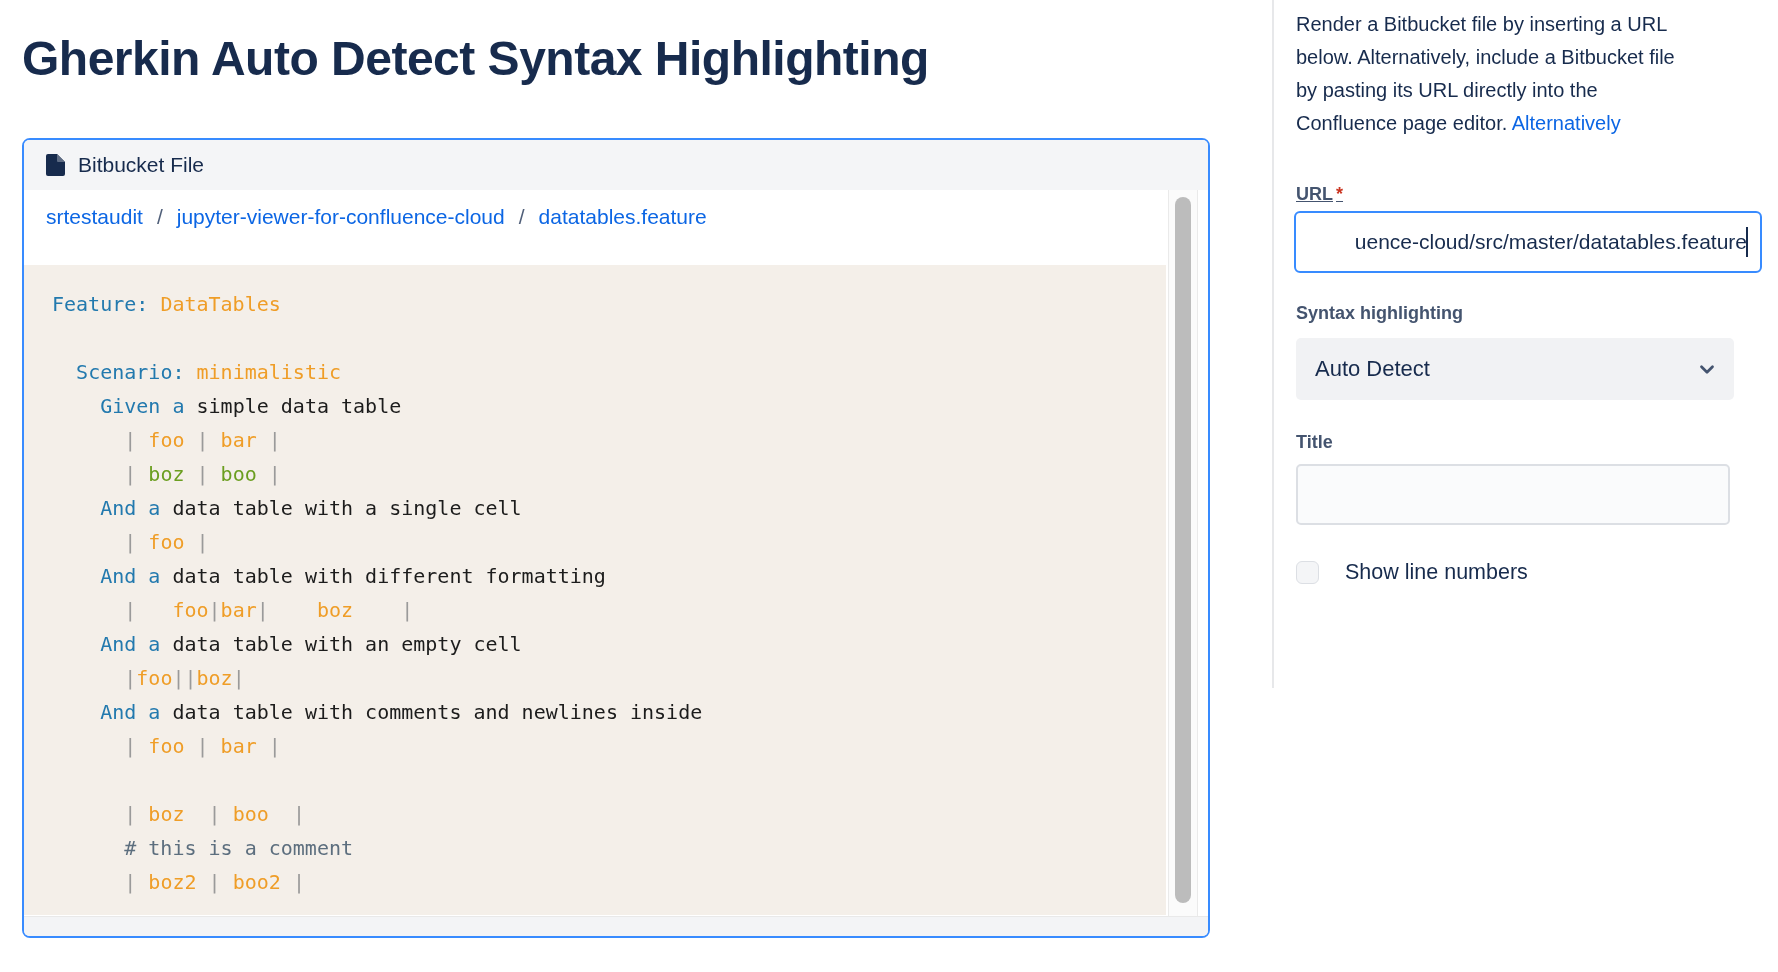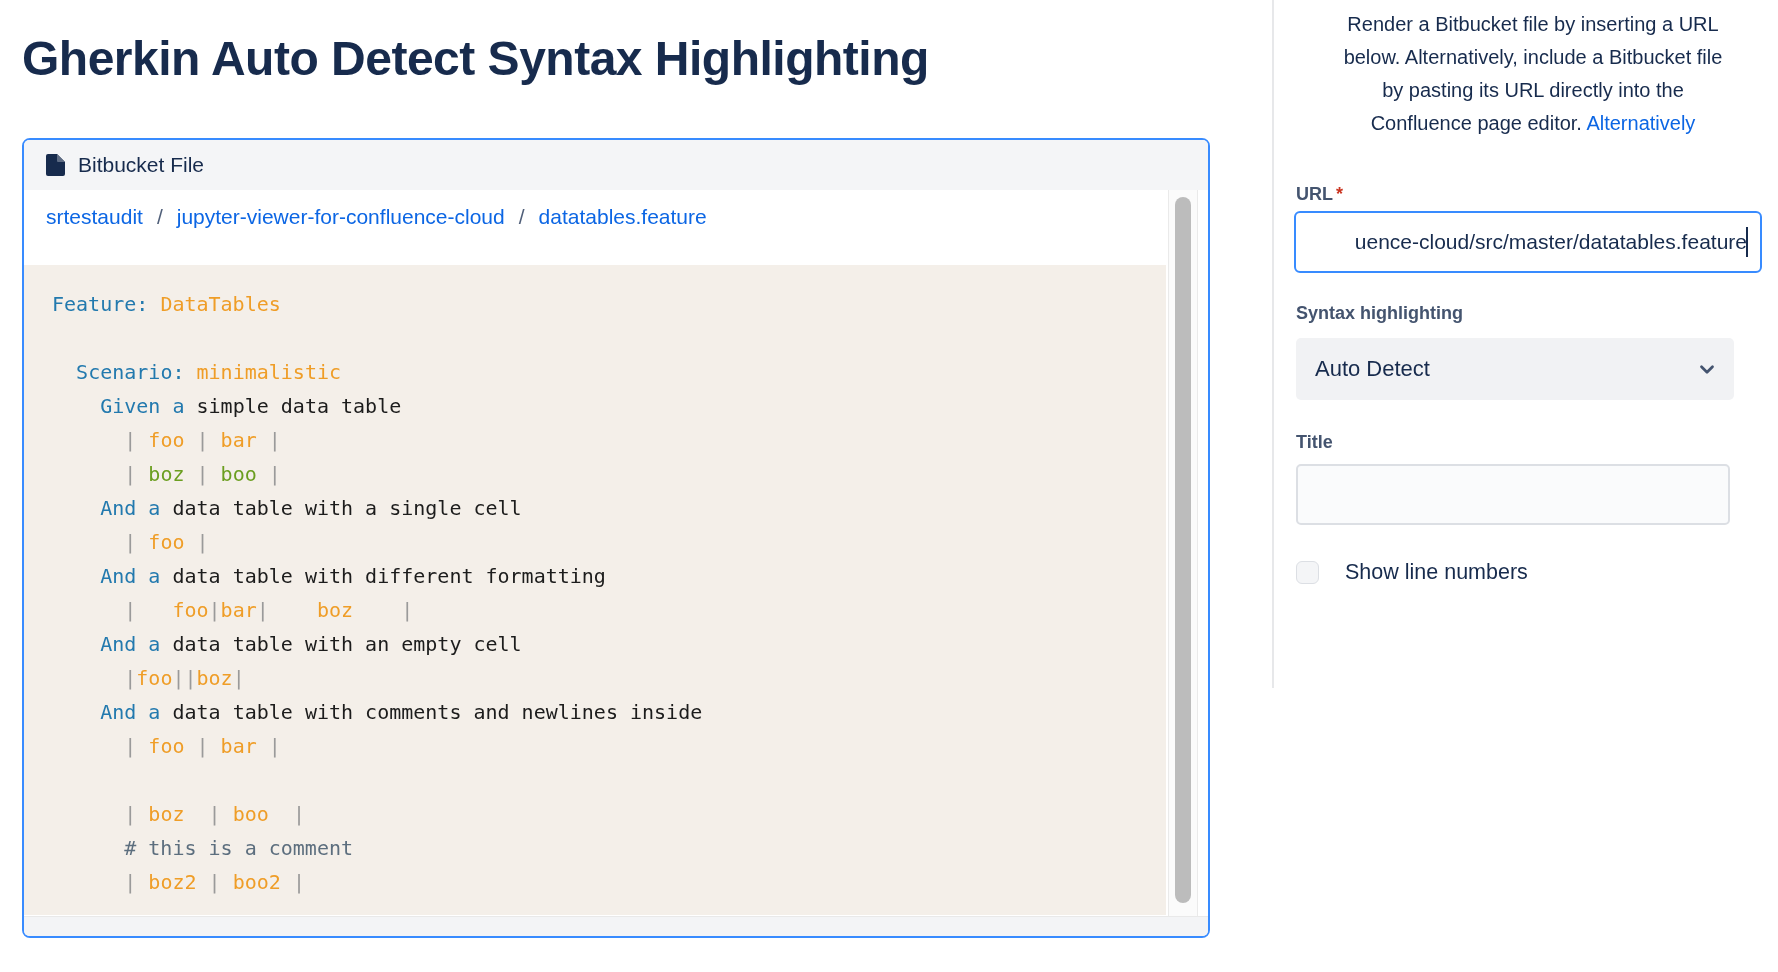--- a/index.html
+++ b/index.html
@@ -54,21 +54,21 @@
     border-left:1px solid #EAEAEA;border-right:1px solid #EAEAEA;}
   .v-scroll-thumb{position:absolute;left:6px;top:7px;width:16px;height:706px;background:#BCBCBC;border-radius:8px;}
   .h-scroll-strip{position:absolute;left:0;right:0;bottom:0;height:20px;background:#F3F4F6;
     border-top:1px solid #E9E9E9;border-radius:0 0 5px 5px;}
 
   
   .panel-divider{position:absolute;left:1272px;top:0;bottom:0;width:2px;background:#E7E8EA;}
 
   
   .panel-desc{position:absolute;left:1296px;top:8px;width:474px;
-    font-size:20px;line-height:33px;color:var(--c-title);text-align:center;}
+    font-size:20px;line-height:33px;color:var(--c-title);}
   .panel-desc .desc-line{white-space:nowrap;}
   .doc-link{color:var(--c-link);text-decoration:none;cursor:pointer;}
 
   .field-label{position:absolute;left:1296px;font-size:18px;font-weight:700;color:var(--c-label);white-space:nowrap;}
   .req-mark{color:var(--c-req);margin-left:3px;font-weight:700;}
 
   .url-input{position:absolute;left:1294px;top:211px;width:468px;height:62px;background:#fff;
     border:2.5px solid var(--c-border-blue);border-radius:6px;
     display:flex;align-items:center;justify-content:flex-end;
     padding:0 12px;overflow:hidden;font-size:21px;color:var(--c-title);white-space:pre;cursor:text;}
@@ -144,21 +144,21 @@
 
   <div class="panel-desc">
     <div class="desc-line">Render a Bitbucket file by inserting a URL</div>
     <div class="desc-line">below. Alternatively, include a Bitbucket file</div>
     <div class="desc-line">by pasting its URL directly into the</div>
     <div class="desc-line"><span>Confluence page editor.</span>
       <a href="#" class="doc-link">Alternatively</a>
     </div>
   </div>
 
-  <div class="field-label" style="top:184px;"><span>URL</span><span class="req-mark">*</span></div>
+  <div class="field-label" style="top:184px;text-decoration:underline;"><span>URL</span><span class="req-mark">*</span></div>
 
   <div class="url-input">
     <span>uence-cloud/src/master/datatables.feature</span>
     <span class="caret"></span>
   </div>
 
   <div class="field-label" style="top:303px;">Syntax highlighting</div>
 
   <div class="select-field">
     <span class="select-value">Auto Detect</span>

